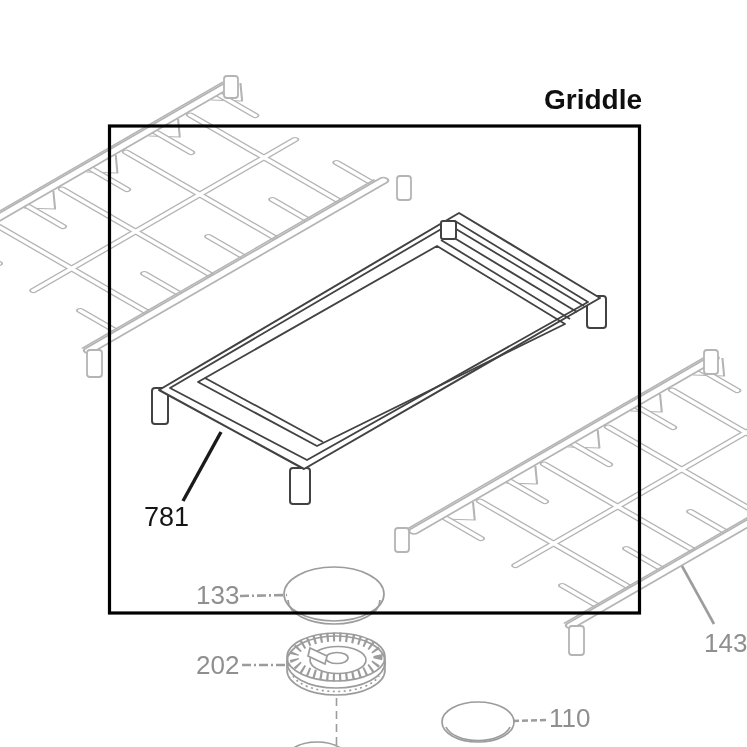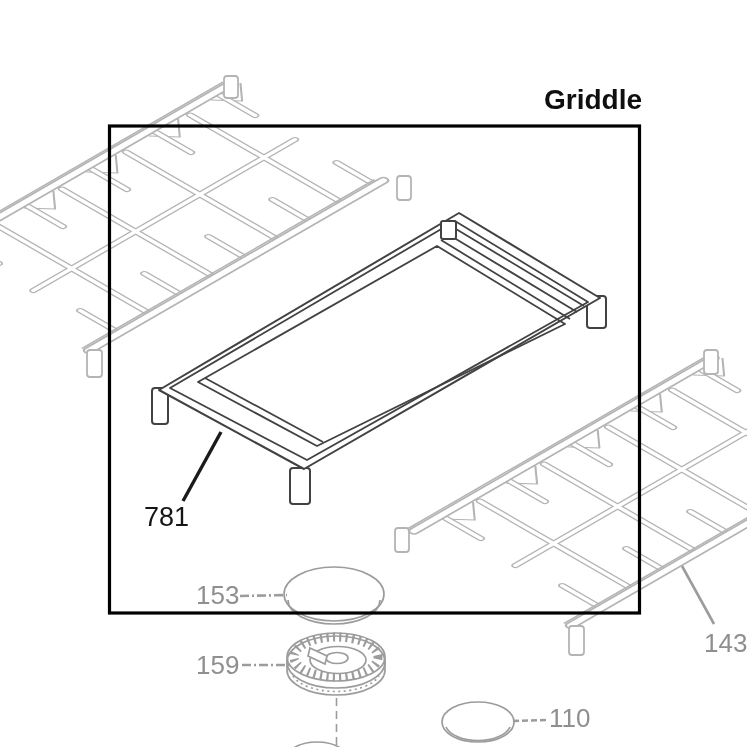--- a/index.html
+++ b/index.html
@@ -151,20 +151,20 @@
     <line x1="682" y1="566" x2="714" y2="624" stroke="#9c9c9c" stroke-width="2.6"></line>
     <line x1="513" y1="721" x2="547" y2="720" stroke="#9c9c9c" stroke-width="2.6" stroke-dasharray="6 3"></line>
 
     <rect x="109.5" y="126" width="530" height="487" fill="none" stroke="#000000" stroke-width="3.2"></rect>
   </svg>
 
   <div id="title-lbl">Griddle</div>
 
   <div class="lbl black" style="left:144px;top:504px;">781</div>
 
-  <div class="lbl gray" style="left:196px;top:582px;">153</div>
+  <div class="lbl gray" style="left:196px;top:582px;">133</div>
 
-  <div class="lbl gray" style="left:196px;top:652px;">159</div>
+  <div class="lbl gray" style="left:196px;top:652px;">202</div>
 
   <div class="lbl gray" style="left:704px;top:630px;">143</div>
 
   <div class="lbl gray" style="left:549px;top:705px;">110</div>
 </div>
 
 </body></html>

